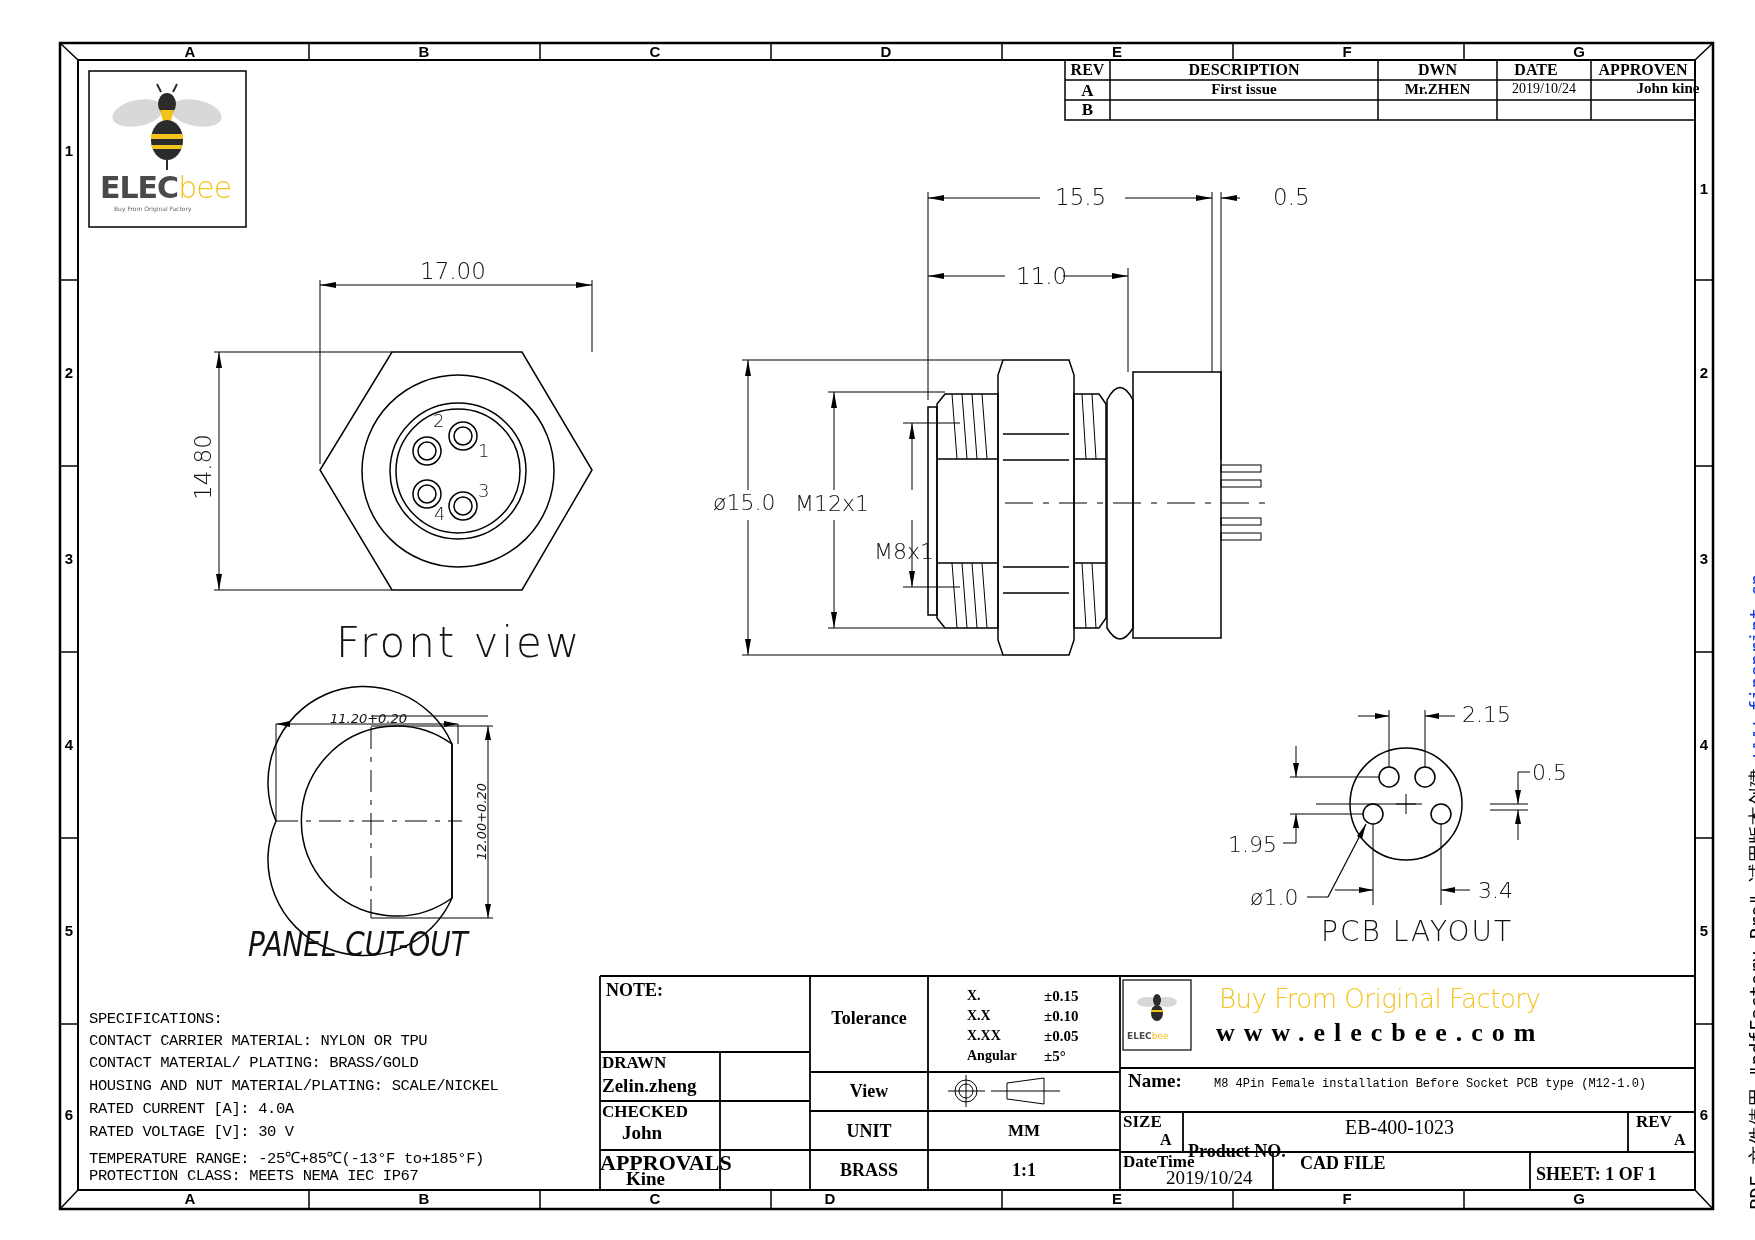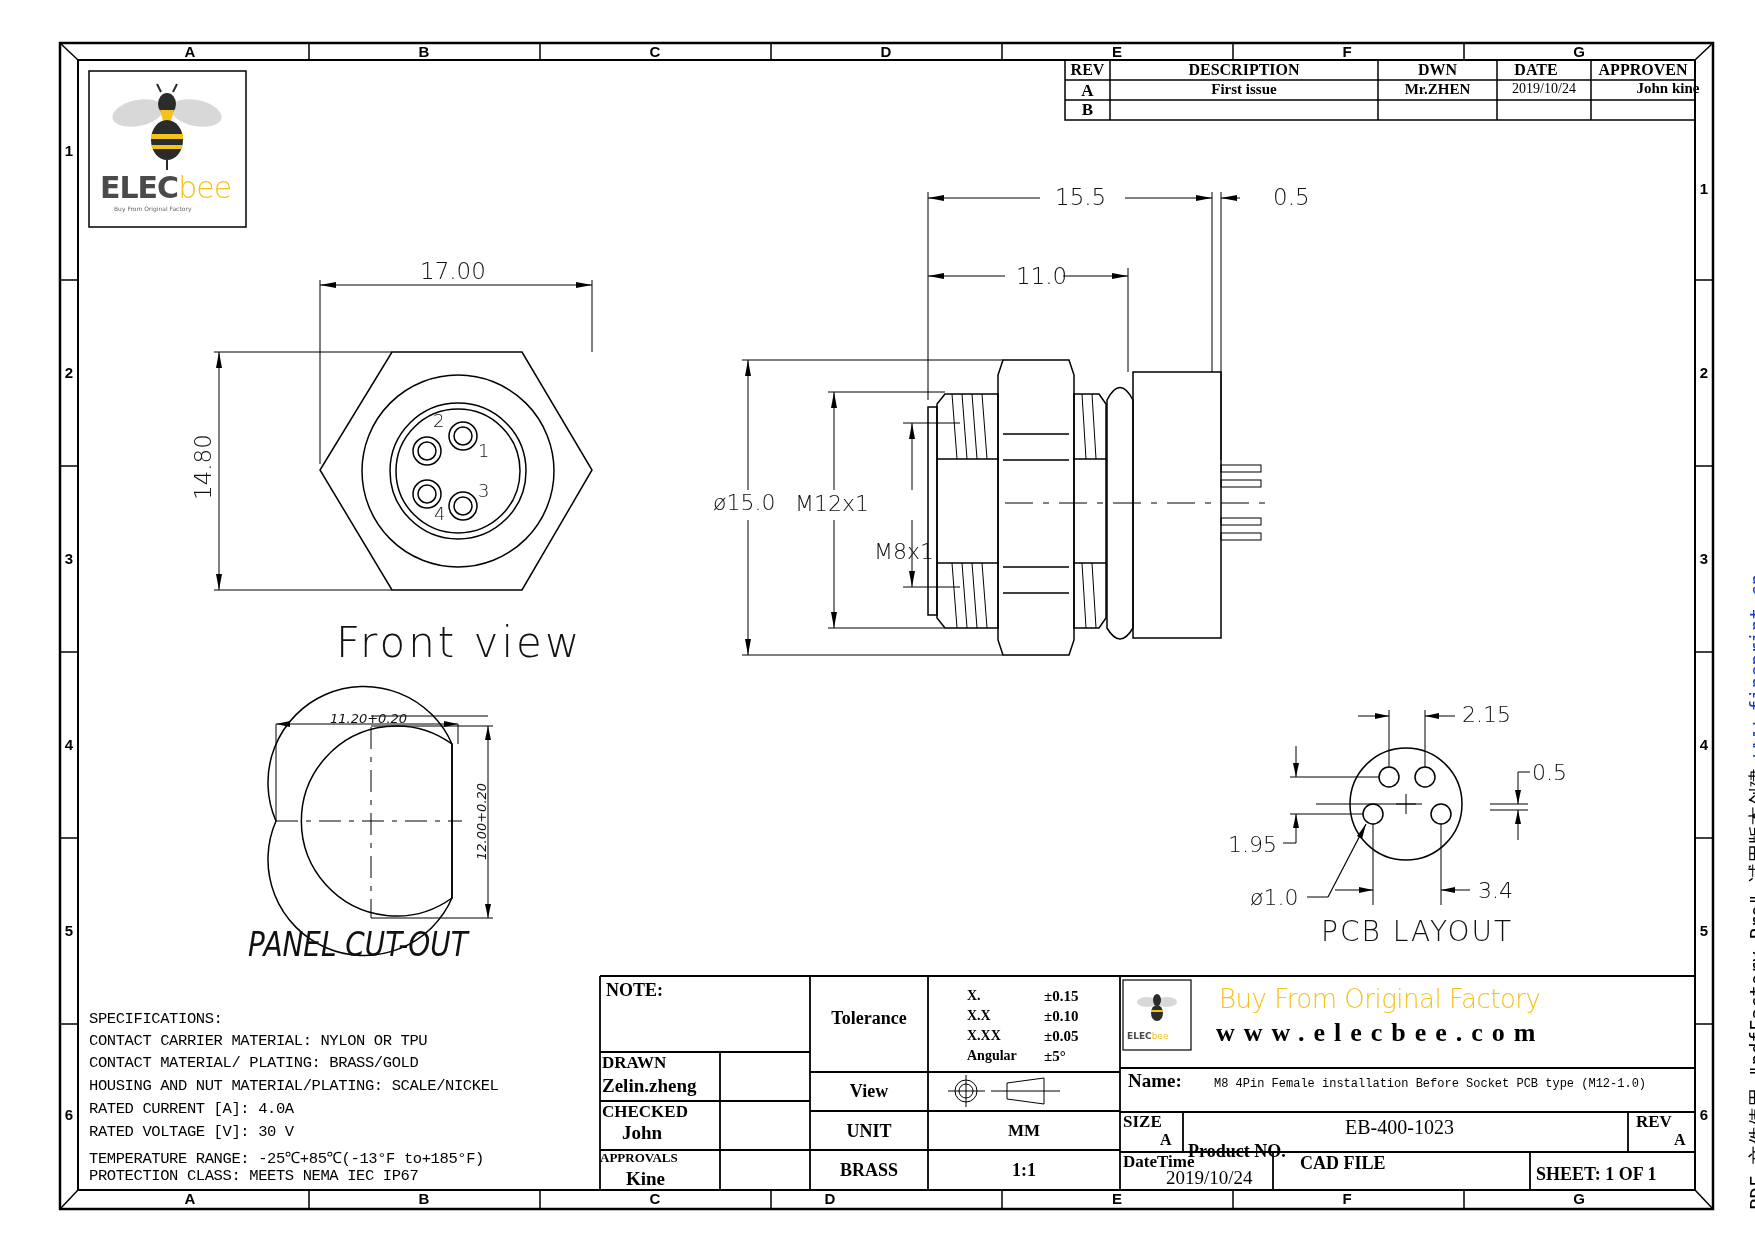--- a/index.html
+++ b/index.html
@@ -384,21 +384,21 @@
   <div class="spec" style="top:1167px;">PROTECTION CLASS: MEETS NEMA IEC IP67</div>
 </div>
 
 <div>
   <div class="tb" style="left:606px;top:980px;font-size:18px;">NOTE:</div>
 
   <div class="tb" style="left:602px;top:1053px;font-size:17px;">DRAWN</div>
   <div class="tb" style="left:602px;top:1075px;font-size:19px;">Zelin.zheng</div>
   <div class="tb" style="left:602px;top:1102px;font-size:17px;">CHECKED</div>
   <div class="tb" style="left:622px;top:1122px;font-size:19px;">John</div>
-  <div class="tb" style="left:600px;top:1150px;font-size:13px;text-align:right;">APPROVALS</div>
+  <div class="tb" style="left:600px;top:1150px;font-size:22px;text-align:right;">APPROVALS</div>
   <div class="tb" style="left:626px;top:1168px;font-size:19px;">Kine</div>
 
   <div class="tb" style="left:810px;top:1008px;width:118px;text-align:center;font-size:18px;">Tolerance</div>
   <div class="tb" style="left:967px;top:986px;font-size:14px;line-height:20px;">
     <div>X.</div>
     <div>X.X</div>
     <div>X.XX</div>
     <div>Angular</div>
   </div>
   <div class="tb" style="left:1044px;top:986px;font-size:15px;line-height:20px;">

